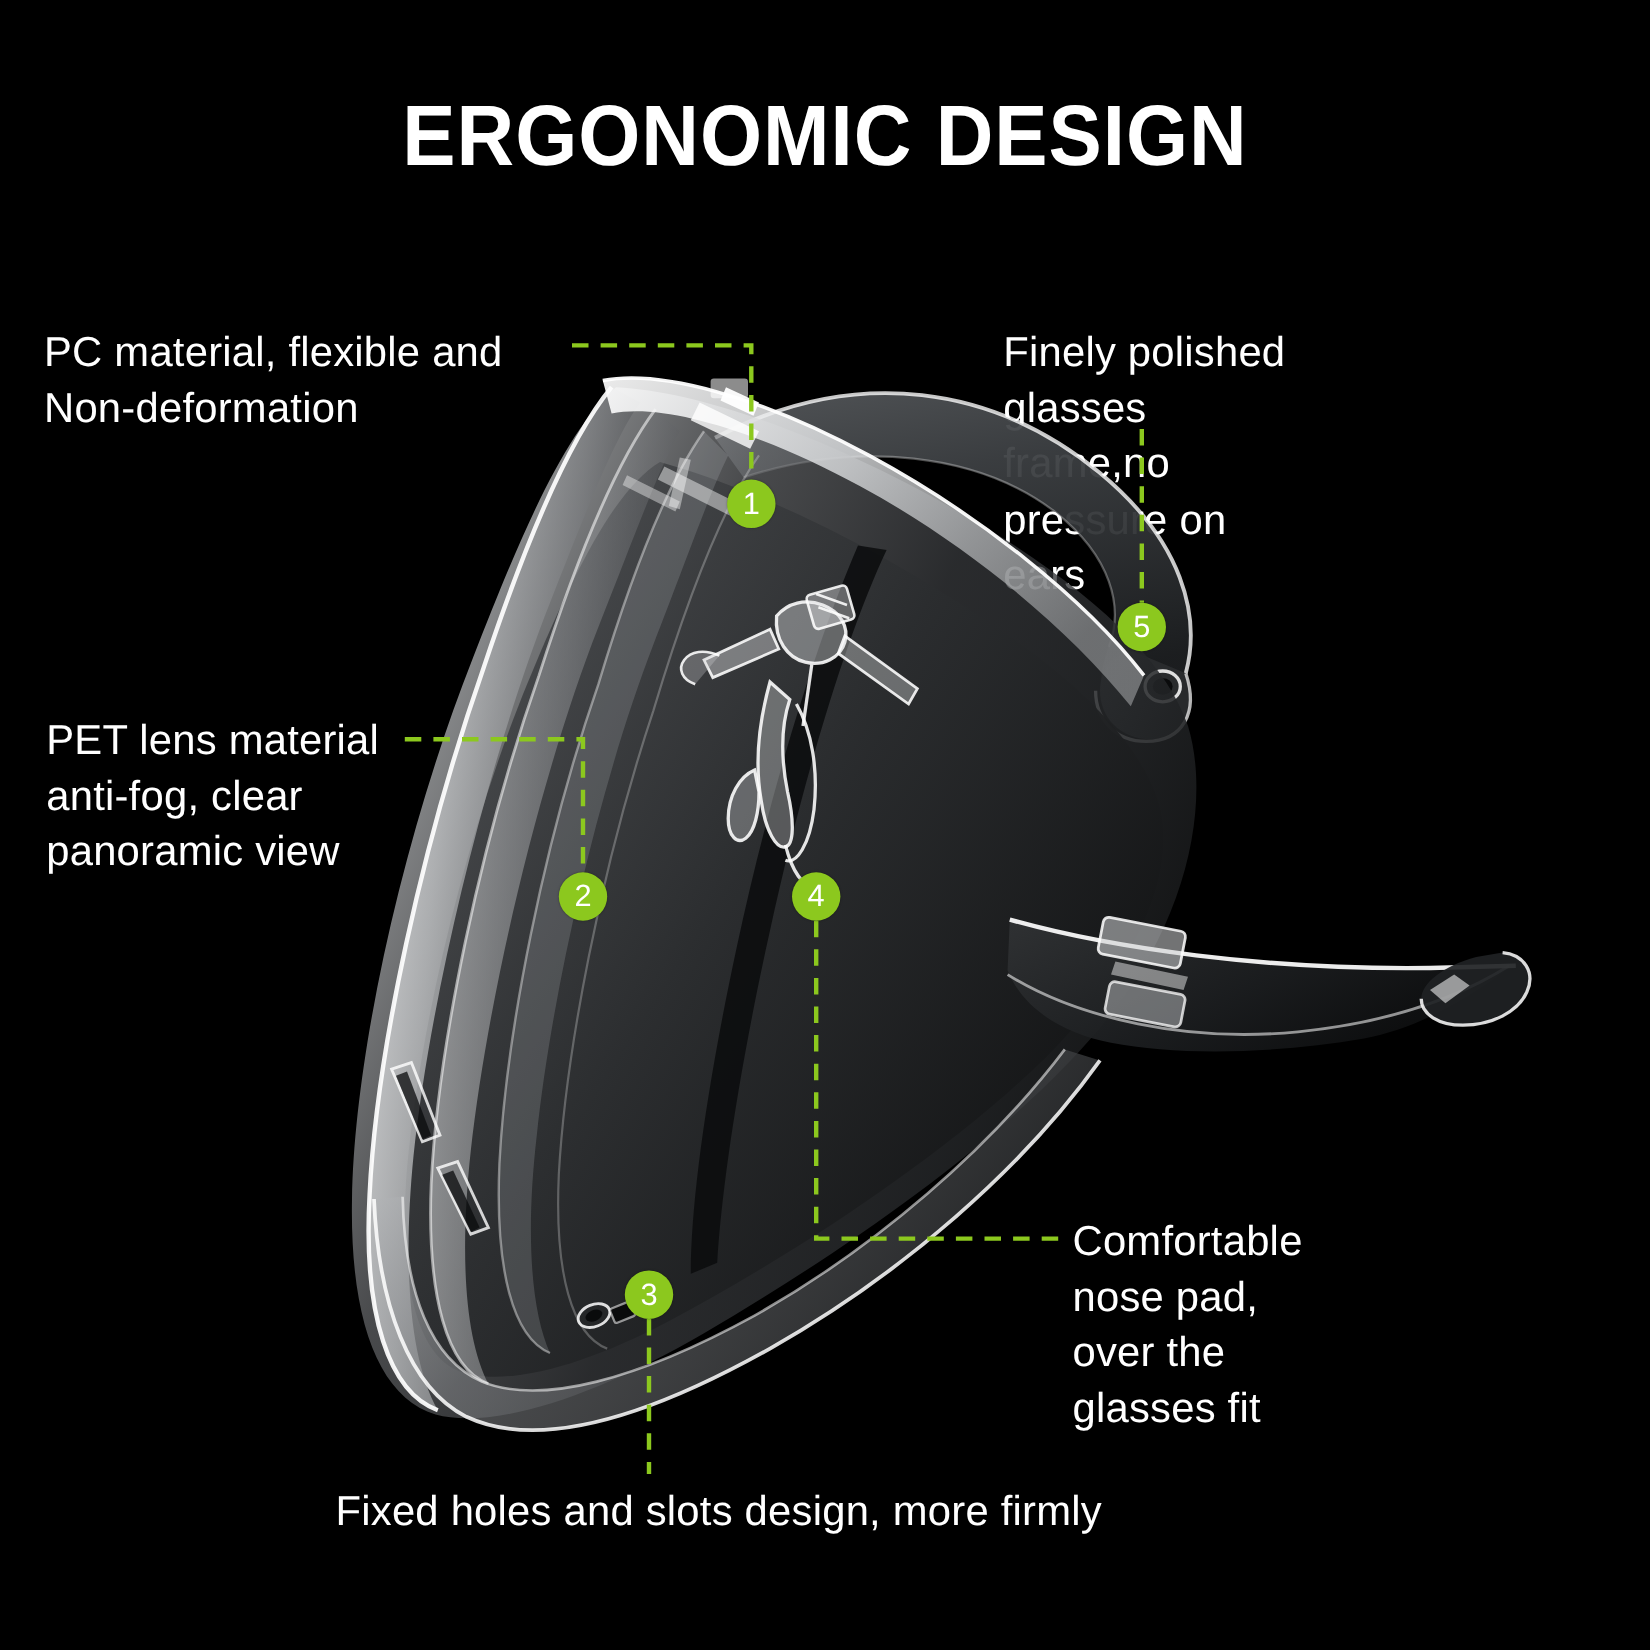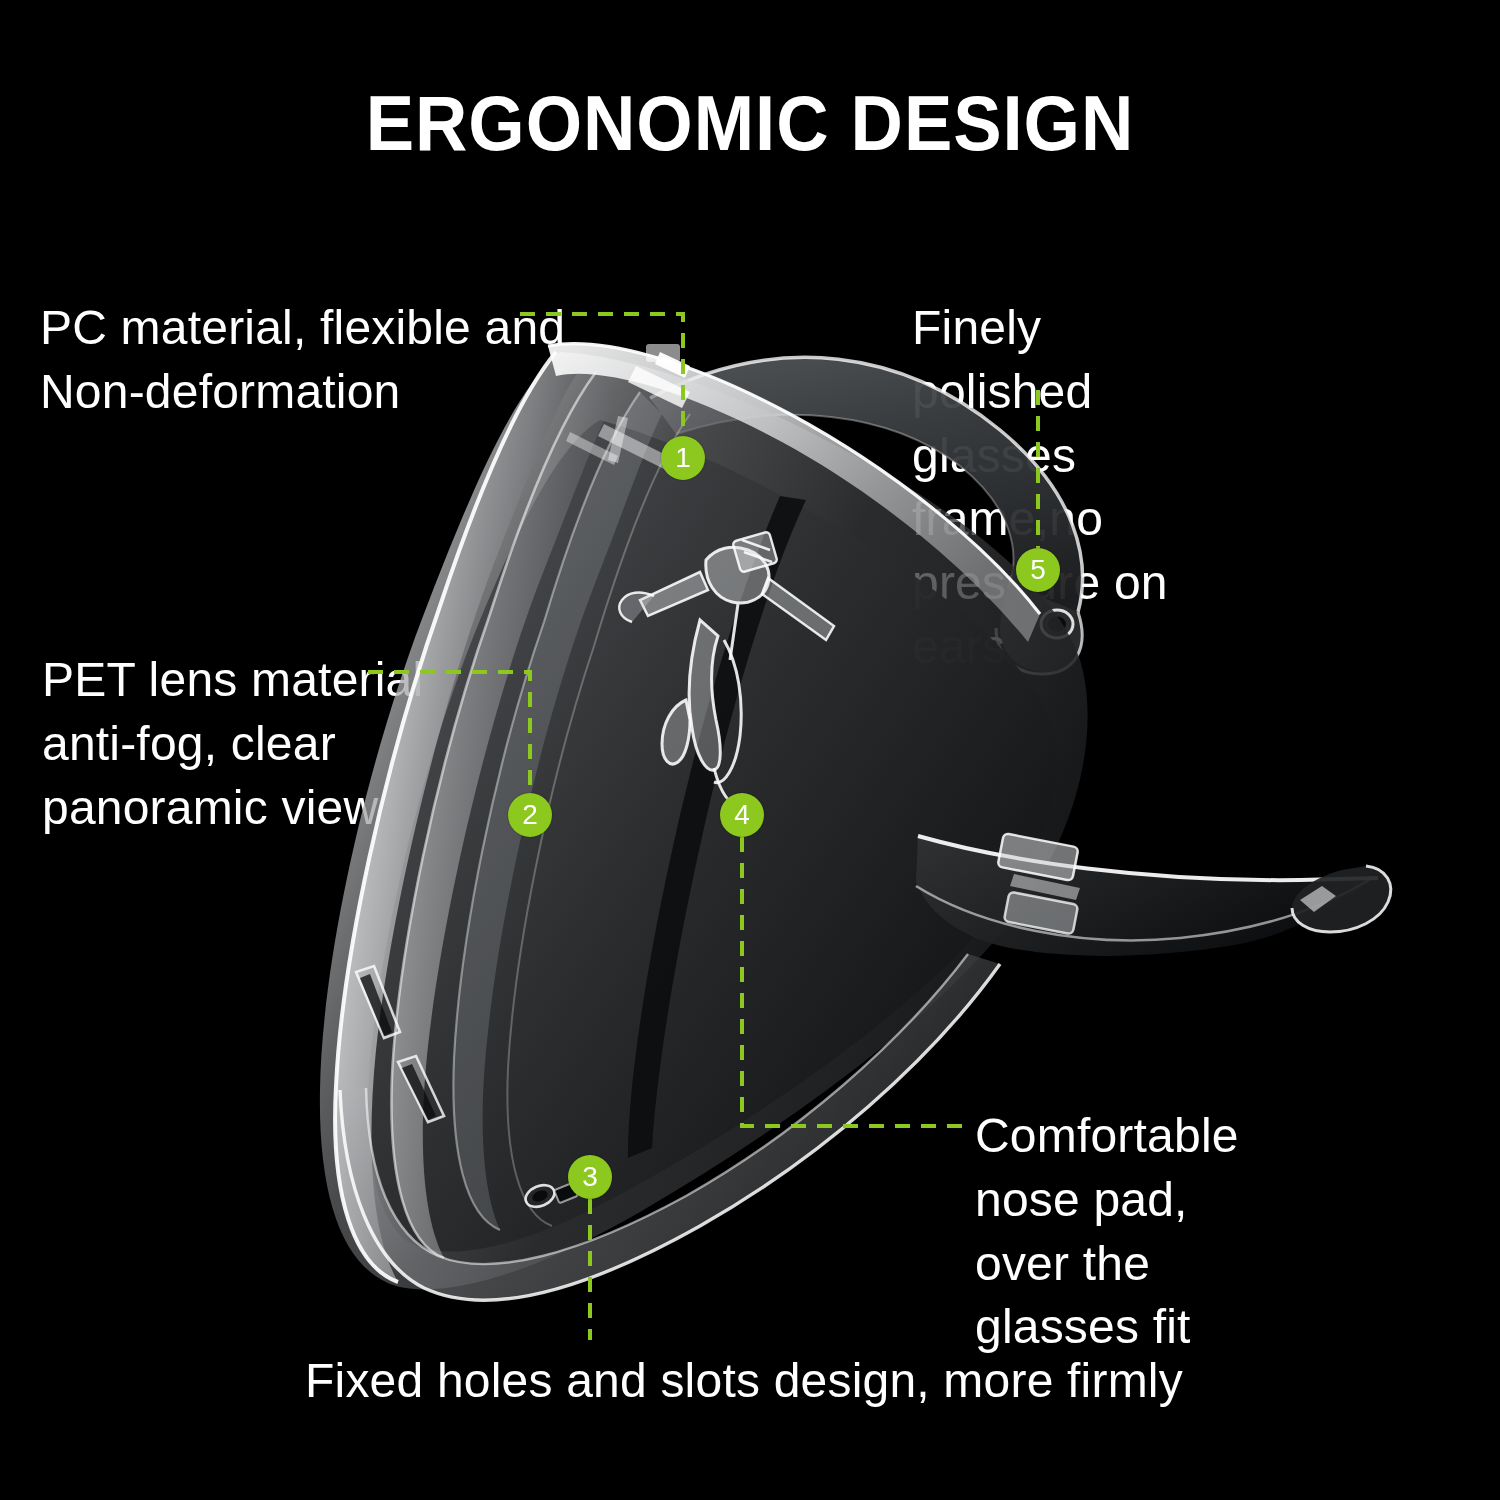--- a/index.html
+++ b/index.html
@@ -14,21 +14,21 @@
     font-family:"Liberation Sans",sans-serif;
     font-size:78px; font-weight:700; letter-spacing:1px;
     transform:scaleX(0.93); transform-origin:center top;
     white-space:nowrap;
   }
 
   
   .callout{
     position:absolute; color:#ffffff;
     font-family:"Liberation Sans",sans-serif;
-    font-size:48px; font-weight:400; line-height:1.33;
+    font-size:38px; font-weight:400; line-height:1.33;
     white-space:pre-line; letter-spacing:0.2px;
   }
   .callout.c1{ left:40px;  top:296px; }
   .callout.c2{ left:42px;  top:648px; }
   .callout.c3{ left:305px; top:1349px; }
   .callout.c4{ left:975px; top:1104px; }
   .callout.c5{ left:912px; top:296px; }
 
   
   .badge{

